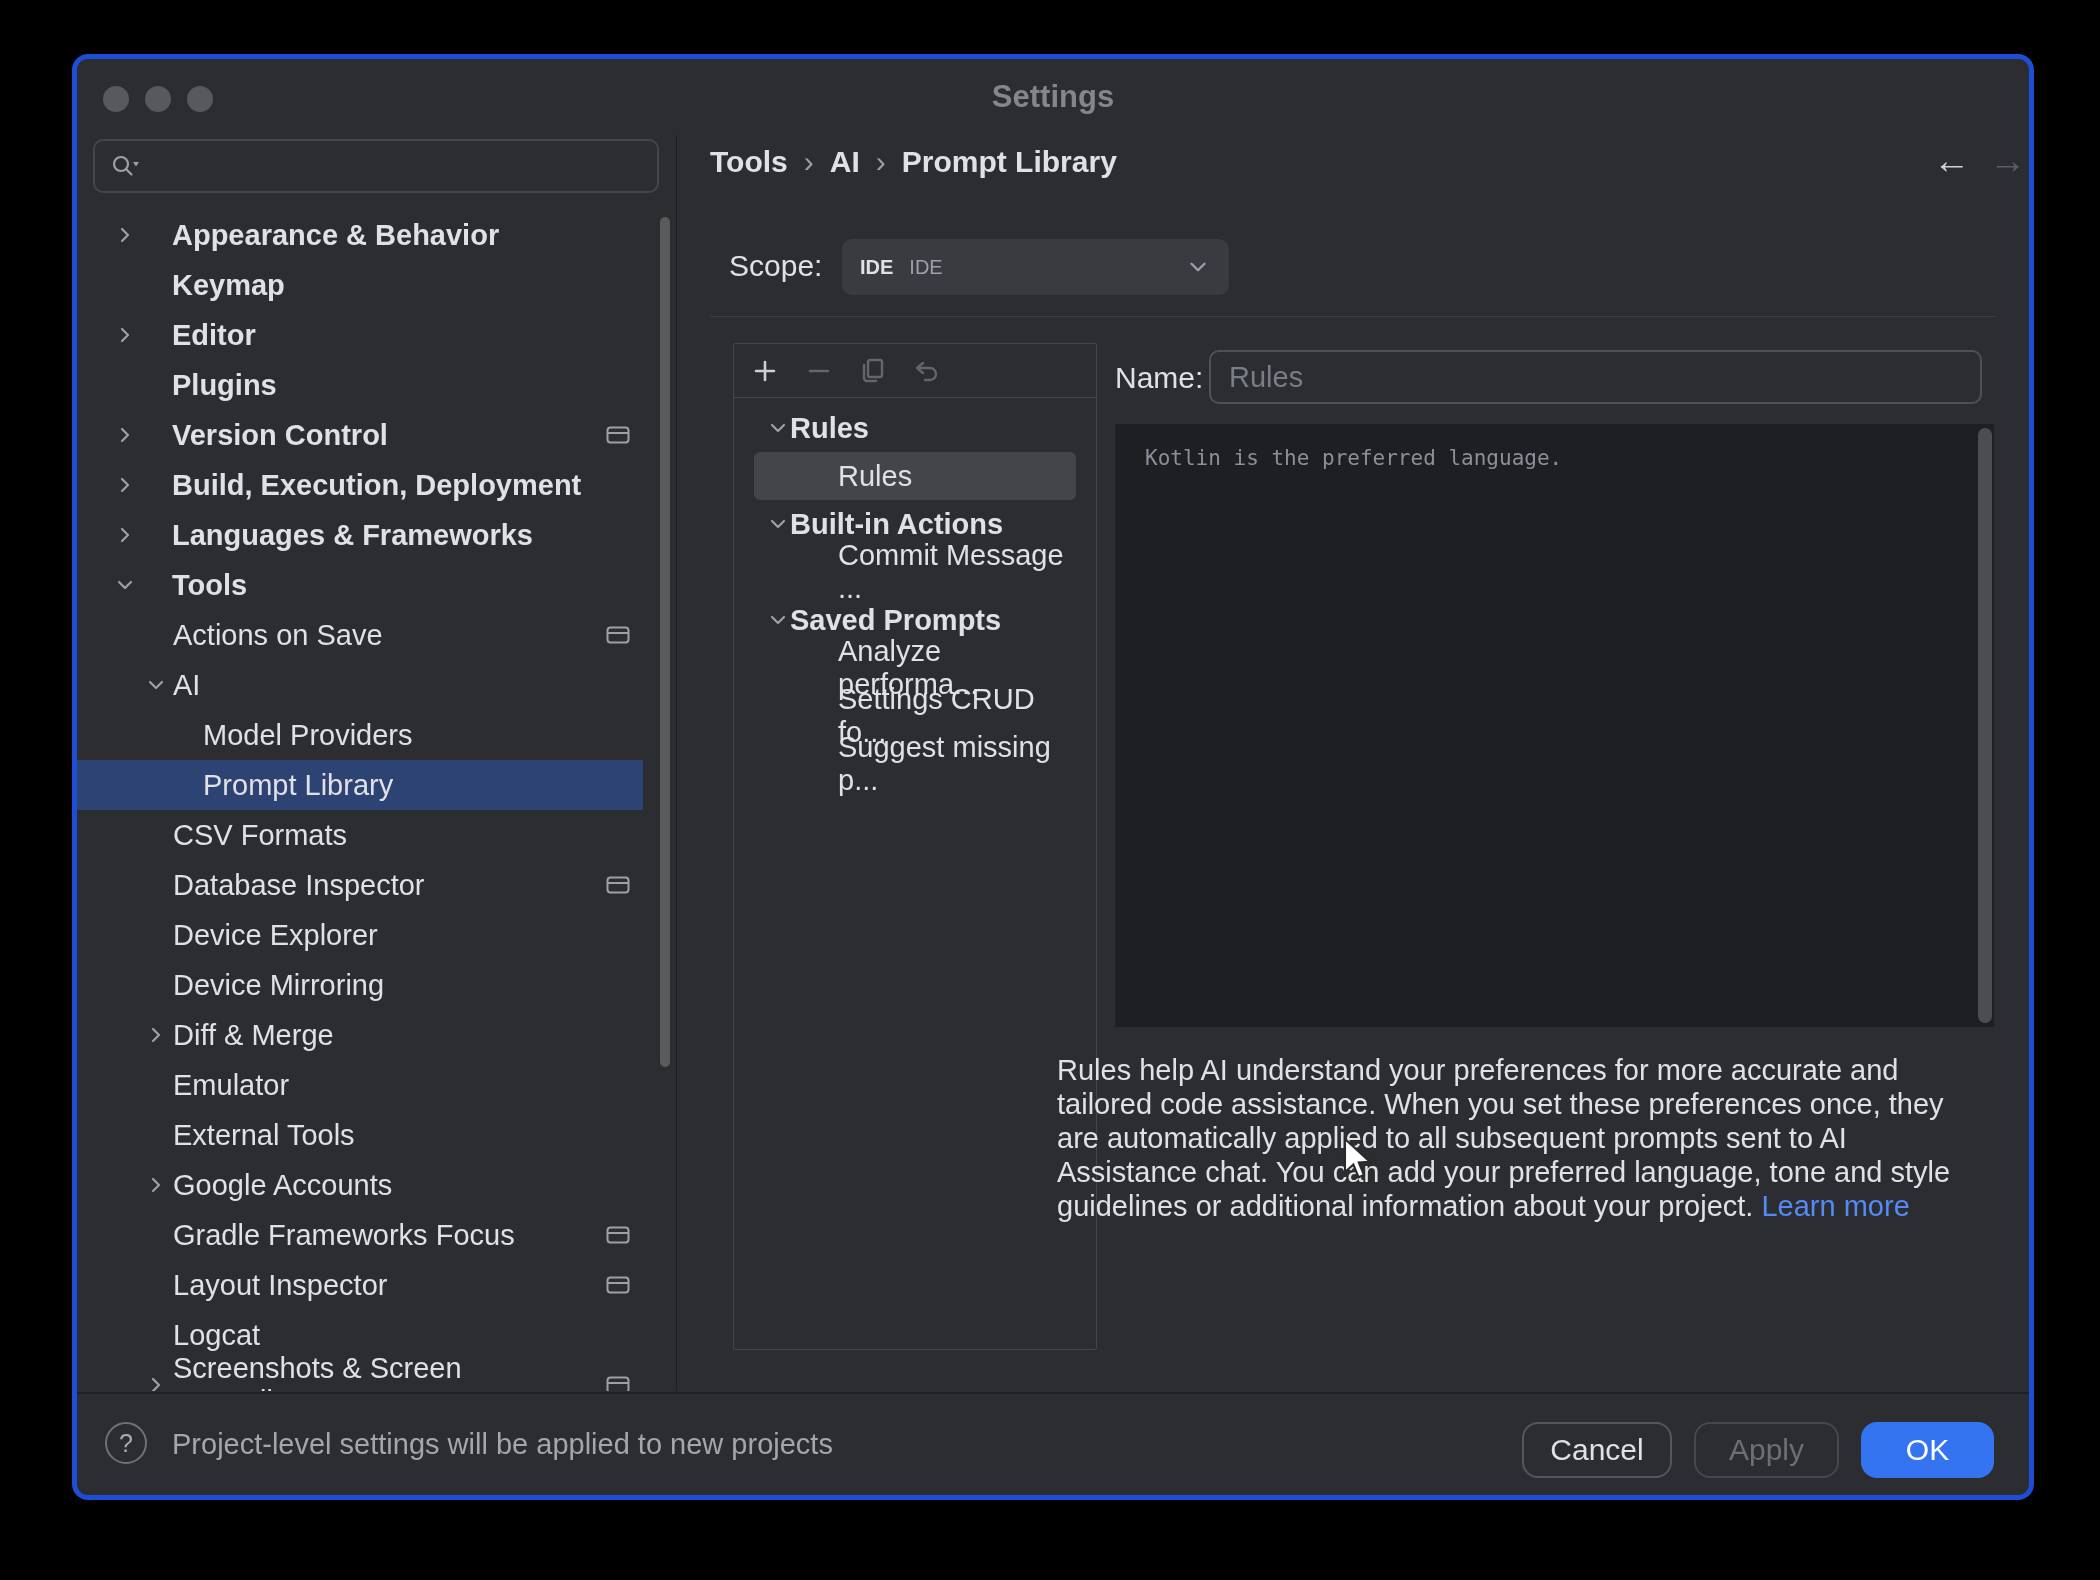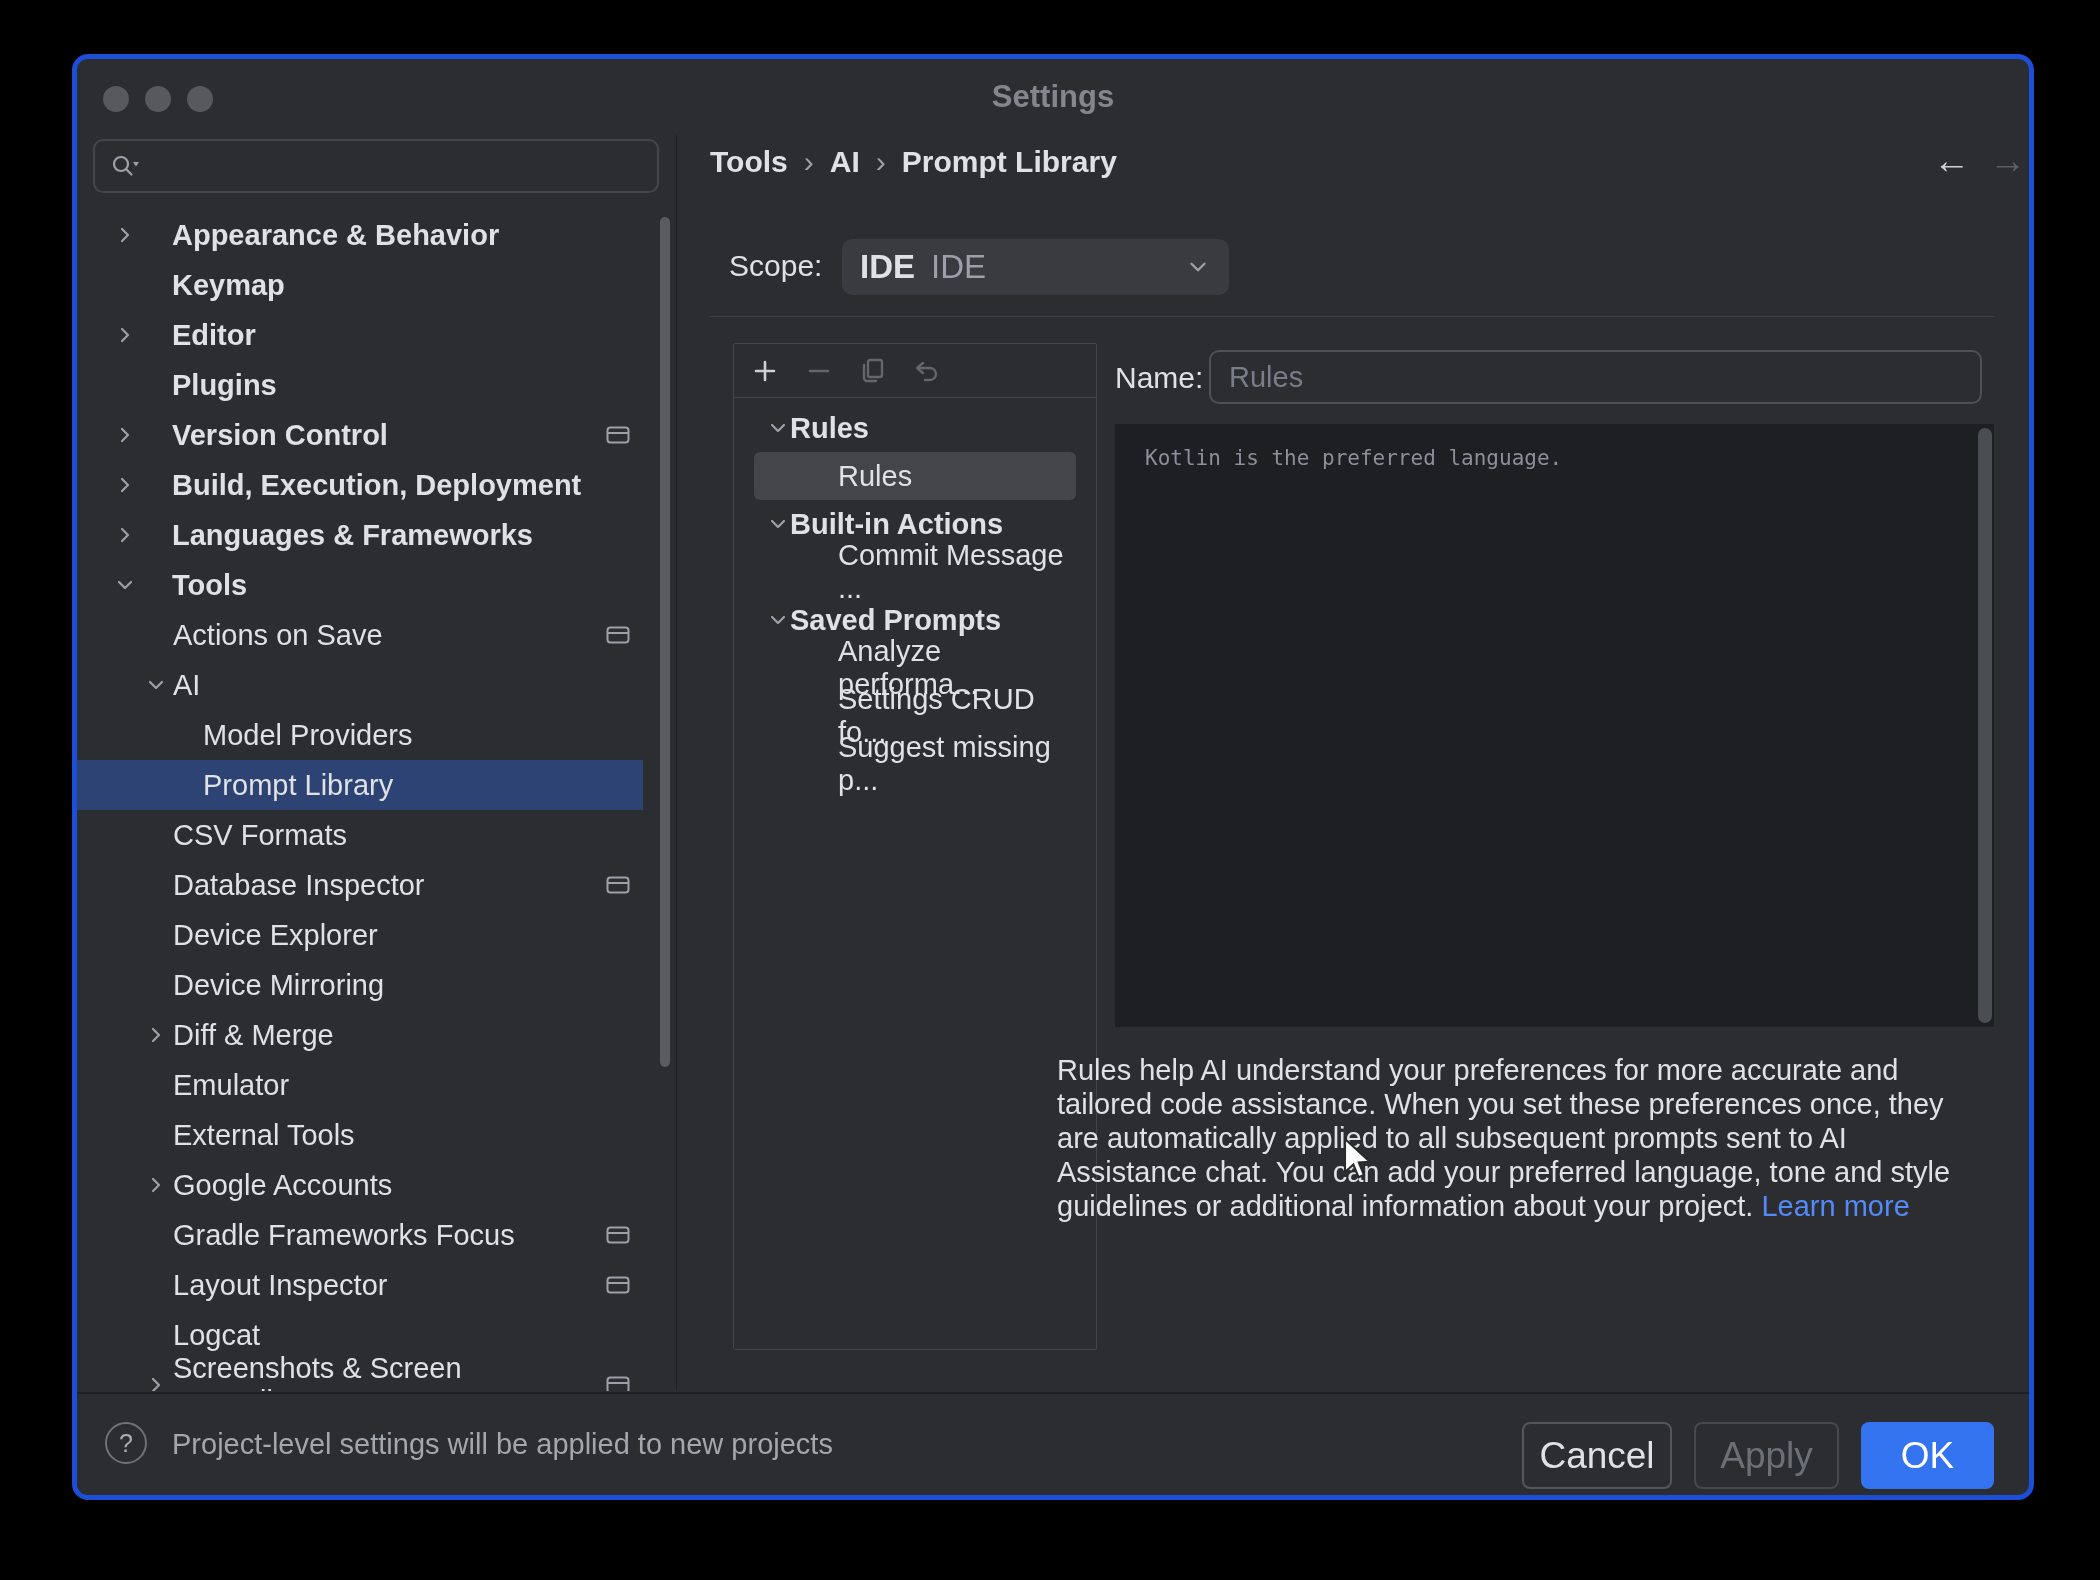--- a/index.html
+++ b/index.html
@@ -41,21 +41,21 @@
                 font-size:30px; font-weight:bold; color:#DFE1E5; }
   .crumb-sep { color:#9DA0A8; margin:0 16px; font-weight:normal; }
   .nav-arrow { position:absolute; top:80px; font-size:37px; line-height:44px; background:none; border:none;
                font-family:inherit; }
   .nav-back { left:1856px; color:#CDD0D6; }
   .nav-fwd  { left:1912px; color:#5C5F66; }
 
   .scope-label { position:absolute; left:652px; top:190px; font-size:30px; color:#DFE1E5; }
   .scope-select { position:absolute; left:765px; top:180px; width:387px; height:56px; background:#393B40;
                   border-radius:10px; display:flex; align-items:center; padding:0 18px; gap:16px;
-                  font-size:33px; color:#DFE1E5; }
+                  font-size:20px; color:#DFE1E5; }
   .scope-kind { font-weight:bold; }
   .scope-sec { color:#9DA0A8; }
   .scope-chev { margin-left:auto; display:flex; }
   .main-hr { position:absolute; left:633px; top:257px; width:1285px; height:1px; background:#3B3D42; }
 
   
   .prompt-panel { position:absolute; left:656px; top:284px; width:364px; height:1007px;
                   border:1px solid #43454A; border-radius:2px; }
   .ptoolbar { position:absolute; top:0; left:0; right:0; height:54px; display:flex; align-items:center;
               gap:20px; padding:0 14px; border-bottom:1px solid #43454A; }
@@ -79,21 +79,21 @@
   .ed-scroll { position:absolute; right:2px; top:4px; width:14px; height:595px; background:#4A4D52; border-radius:7px; }
   .desc { position:absolute; left:980px; top:994px; width:920px; font-size:29px; line-height:34px; color:#DFE1E5; }
   .desc a { color:#548AF7; text-decoration:none; }
 
   
   .footer { position:absolute; left:0; right:0; bottom:0; height:103px; border-top:2px solid #202124; }
   .help { position:absolute; left:28px; top:28px; width:42px; height:42px; border:2px solid #6E7176;
           border-radius:50%; color:#A7ABB2; font-size:25px; display:flex; align-items:center; justify-content:center; }
   .hint { position:absolute; left:95px; top:34px; font-size:29px; color:#A2A6AD; }
   .fbtns { position:absolute; right:35px; top:28px; display:flex; gap:22px; }
-  .fbtns button { height:67px; border-radius:8px; font-size:37px; font-family:inherit; }
+  .fbtns button { height:56px; border-radius:16px; font-size:30px; font-family:inherit; }
   button.sec { background:transparent; border:2px solid #53565C; color:#DFE1E5; }
   button[data-name="cancel-button"] { width:150px; }
   button[data-name="apply-button"]  { width:145px; color:#6B6F76; border-color:#45484D; }
   button.pri { width:133px; background:#3574F0; border:none; color:#FFFFFF; }
 
   .cursor { position:absolute; left:1262px; top:1077px; }
 </style>
 </head>
 <body>
 

